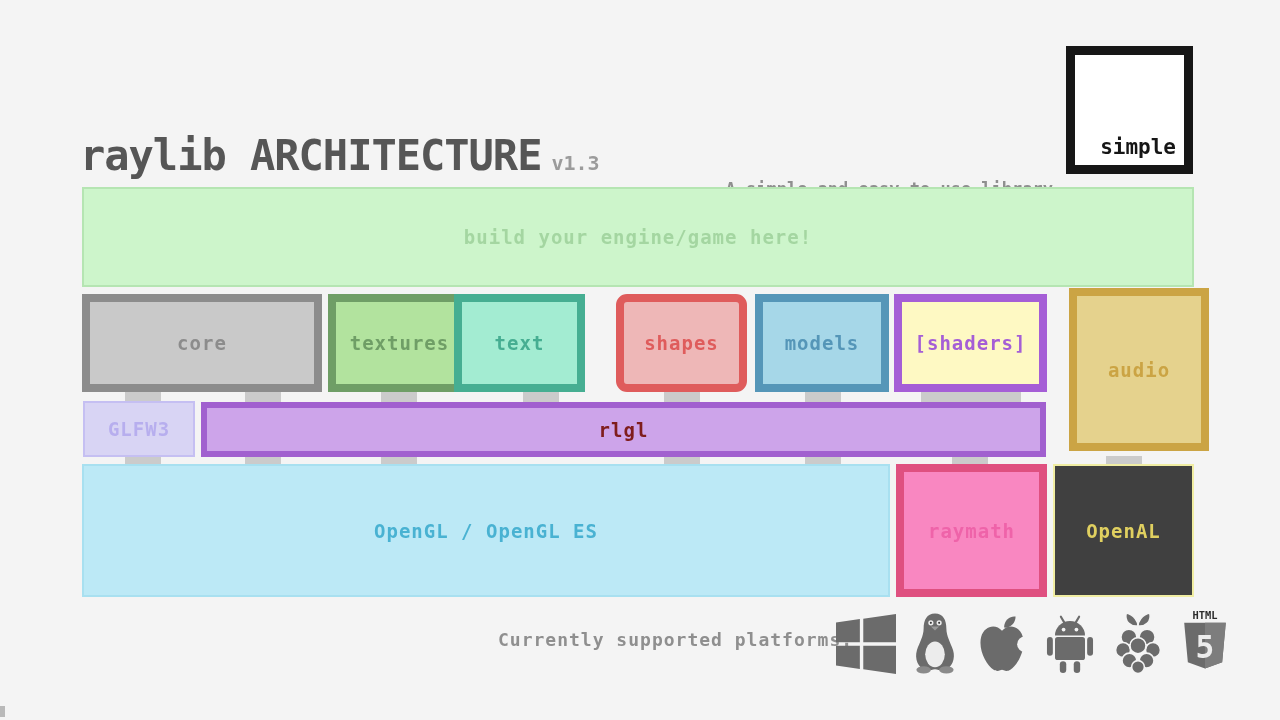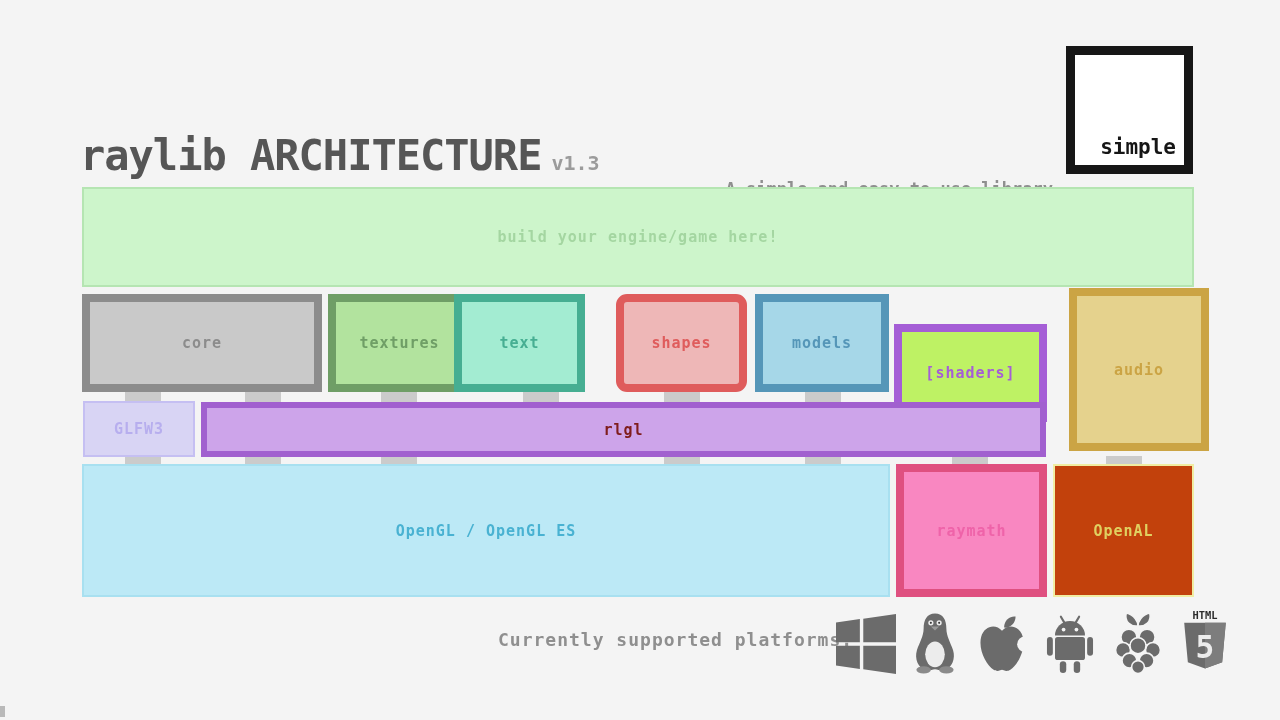--- a/index.html
+++ b/index.html
@@ -16,21 +16,21 @@
            color:#565656; letter-spacing:-1px; white-space:nowrap; }
   .title .version { font-size:20px; color:#9b9b9b; letter-spacing:0; margin-left:10px; }
   .tagline { position:absolute; top:127px; right:227px; text-align:right;
              font-size:17px; font-weight:bold; color:#8f8f8f; line-height:25px; white-space:pre; }
   .logo { position:absolute; left:1066px; top:46px; width:127px; height:128px;
           background:#ffffff; border:9px solid #161616; }
   .logo span { position:absolute; right:8px; bottom:6px; font-size:21px; font-weight:bold; color:#161616; }
 
   
   .box { position:absolute; display:flex; align-items:center; justify-content:center;
-         font-weight:bold; font-size:15px; letter-spacing:1px; }
+         font-weight:bold; font-size:19px; letter-spacing:1px; }
 
   .build   { left:82px;  top:187px; width:1112px; height:100px; border-width:2px; border-style:solid; }
   .core    { left:82px;  top:294px; width:240px;  height:98px;  border-width:8px; border-style:solid; }
   .textures{ left:328px; top:294px; width:143px;  height:98px;  border-width:8px; border-style:solid; }
   .text    { left:454px; top:294px; width:131px;  height:98px;  border-width:8px; border-style:solid; }
   .shapes  { left:616px; top:294px; width:131px;  height:98px;  border-width:8px; border-style:solid;border-radius:11px; }
   .models  { left:755px; top:294px; width:134px;  height:98px;  border-width:8px; border-style:solid; }
   .shaders { left:894px; top:294px; width:153px;  height:98px;  border-width:8px; border-style:solid; }
   .audio   { left:1053px;top:288px; width:140px;  height:163px; border-width:8px; border-style:solid;margin-left:16px; }
   .glfw3   { left:83px;  top:401px; width:112px;  height:56px;  border-width:2px; border-style:solid; }
@@ -98,41 +98,41 @@
   </div>
   <div class="box text" style="background-color: rgb(163, 236, 210); border-color: rgb(70, 174, 146); color: rgb(70, 174, 146);">
     <span>text</span>
   </div>
   <div class="box shapes" style="background-color: rgb(238, 183, 183); border-color: rgb(223, 92, 92); color: rgb(223, 92, 92);">
     <span>shapes</span>
   </div>
   <div class="box models" style="background-color: rgb(166, 215, 232); border-color: rgb(85, 150, 184); color: rgb(85, 150, 184);">
     <span>models</span>
   </div>
-  <div class="box shaders" style="background-color: #bef264; border-color: rgb(165, 94, 214); color: rgb(165, 94, 214); margin-top: 30px;">
+  <div class="box shaders" style="background-color: #fef9c3; border-color: rgb(165, 94, 214); color: rgb(165, 94, 214);">
     <span>[shaders]</span>
   </div>
   <div class="box audio" style="background-color: rgb(229, 210, 141); border-color: rgb(203, 164, 68); color: rgb(203, 164, 68);">
     <span>audio</span>
   </div>
 
   <div class="box glfw3" style="background-color: rgb(216, 212, 244); border-color: rgb(197, 191, 242); color: rgb(183, 174, 238);">
     <span>GLFW3</span>
   </div>
   <div class="box rlgl" style="background-color: rgb(205, 164, 234); border-color: rgb(161, 96, 207); color: #7f1d1d;">
     <span>rlgl</span>
   </div>
 
   <div class="box opengl" style="background-color: rgb(188, 233, 246); border-color: rgb(168, 224, 240); color: rgb(73, 178, 210);">
     <span>OpenGL / OpenGL ES</span>
   </div>
   <div class="box raymath" style="background-color: rgb(249, 135, 193); border-color: rgb(223, 80, 128); color: rgb(239, 99, 169);">
     <span>raymath</span>
   </div>
-  <div class="box openal" style="background-color: #c2410c; border-color: rgb(240, 237, 162); color: rgb(224, 208, 96);">
+  <div class="box openal" style="background-color: #404040; border-color: rgb(240, 237, 162); color: rgb(224, 208, 96);">
     <span>OpenAL</span>
   </div>
 
   <div class="platforms-label">Currently supported platforms:</div>
 
   <div class="icons">
     <span>
       <svg width="60" height="60" viewBox="0 0 88 88">
         <g fill="#6b6b6b">
           <polygon points="0,12.5 35,7.5 35,41.5 0,41.5"></polygon>

